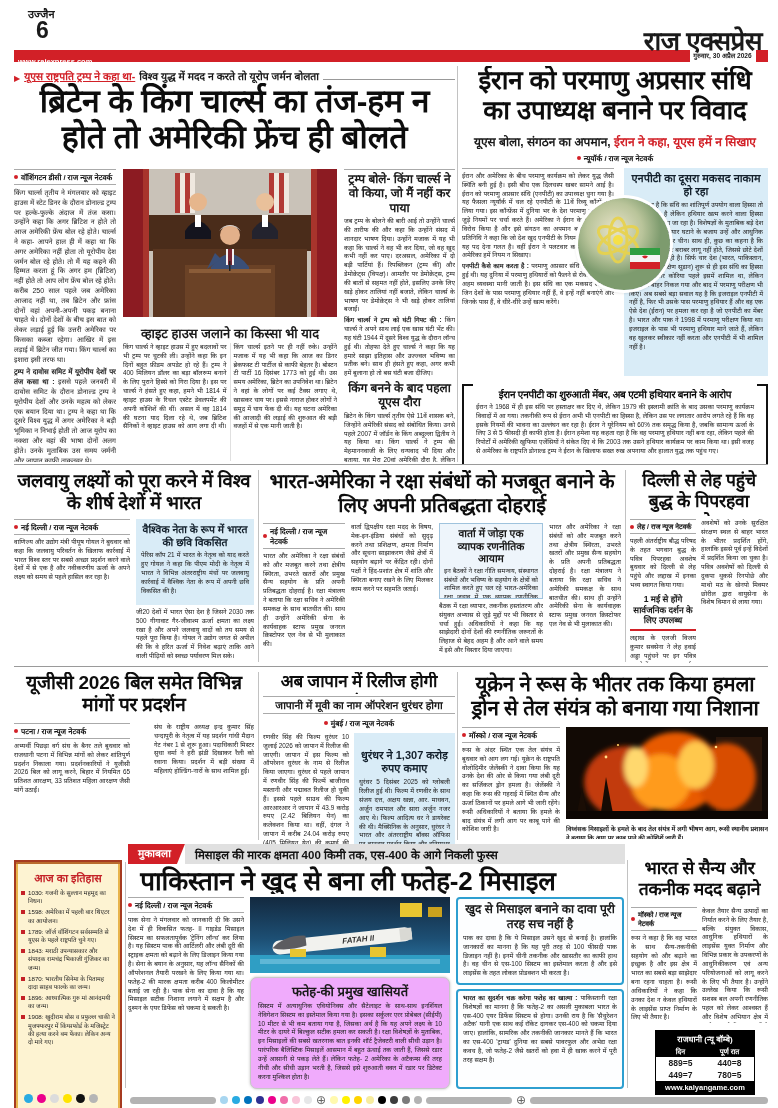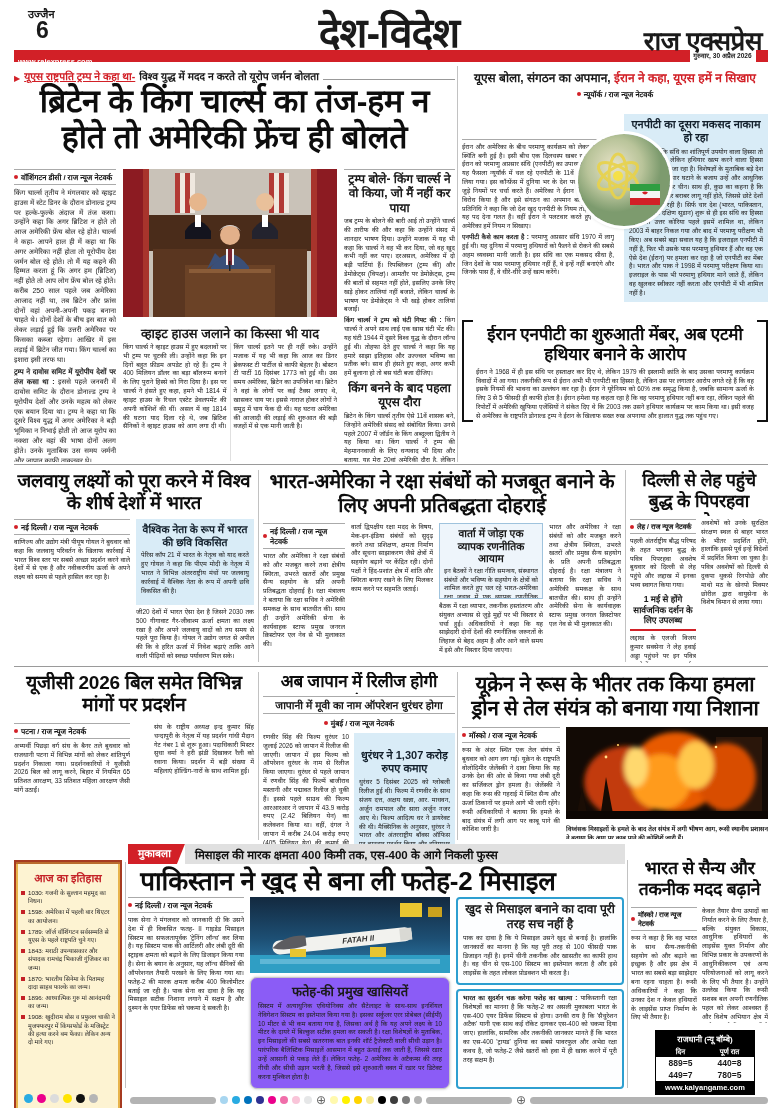--- a/index.html
+++ b/index.html
@@ -27,21 +27,21 @@
   .bracketbox { position:relative; padding:5px 14px; }
   .bracketbox:before, .bracketbox:after { content:""; position:absolute; top:0; bottom:0; width:9px; border:2.5px solid #111; }
   .bracketbox:before { left:0; border-right:none; }
   .bracketbox:after  { right:0; border-left:none; }
   .tabrow { display:flex; align-items:stretch; }
   .redtab { background:#d22027; color:#fff; font-weight:800; font-size:10.5px; padding:2px 14px 2px 10px;
             clip-path:polygon(0 0,100% 0,86% 100%,0 100%); }
   .graystrip { background:#e0e0e0; color:#111; font-weight:800; font-size:11.5px; padding:2.5px 10px; flex:1; }
   .bbox { border:2px solid #2e9fd0; border-radius:4px; padding:3px 5px; background:#fdfeff; }
   .bbox h4 { font-size:12px; font-weight:800; text-align:center; line-height:1.25; margin-bottom:2px; }
-  .featbox { background:#8b5cf6; border:1px solid #c8c8c8; border-radius:7px; padding:4px 7px; box-shadow:0 0 3px rgba(0,0,0,.25); }
+  .featbox { background:#f0abfc; border:1px solid #c8c8c8; border-radius:7px; padding:4px 7px; box-shadow:0 0 3px rgba(0,0,0,.25); }
   .featbox h4 { font-size:13px; font-weight:800; text-align:center; margin-bottom:2px; }
   .inset { font-size:8.6px; font-weight:800; text-align:center; line-height:1.25; padding:2px 0 3px;
            border-bottom:2px solid #d22027; margin:2px 0 3px; }
   
   .scrollbox { background:#fdf3d2; border:2px solid #a63a20; box-shadow:inset 0 0 0 2px #e7b34b; padding:8px 5px 6px; position:relative; }
   .scrollbox:before, .scrollbox:after { content:""; position:absolute; left:-5px; right:-5px; height:6px; background:#b96a2d; border-radius:3px; }
   .scrollbox:before { top:-4px; } .scrollbox:after { bottom:-4px; }
   .scrollbox h3 { color:#c42127; font-size:11px; font-weight:800; text-align:center; margin-bottom:4px; }
   .hitem { display:flex; gap:3px; font-size:6.2px; line-height:1.32; margin-bottom:3px; color:#222; }
   .hitem .sq { width:4px; height:4px; background:#c42127; margin-top:2px; flex:0 0 auto; }
@@ -59,21 +59,20 @@
   .dot { border-radius:50%; display:inline-block; }
   .regmark { font-size:12px; color:#666; line-height:1; }
 </style>
 </head>
 <body>
 
 <div id="page">
 
   <div class="abs" style="left:28px;top:6px;font-size:11px;font-weight:800;">उज्जैन</div>
   <div class="abs" style="left:36px;top:17px;font-size:23px;font-weight:800;">6</div>
-  <div class="abs" style="left:0;right:0;top:3px;text-align:center;font-size:41px;font-weight:800;letter-spacing:-1px;">देश-विदेश</div>
   <div class="abs" style="left:14px;top:50px;width:676px;height:12px;background:#d22027;">
     <span style="color:#fff;font-size:7.5px;font-weight:800;line-height:12px;padding-left:4px;display:inline-block;">www.rajexpress.com</span>
   </div>
   <div class="abs" style="right:16px;top:22px;font-size:26px;font-weight:800;letter-spacing:-0.5px;">राज एक्सप्रेस</div>
   <div class="abs clip" style="left:691px;top:51px;width:63px;height:11px;font-size:6.6px;font-weight:800;text-align:center;">गुरुवार, 30 अप्रैल 2026</div>
   <div class="abs" style="left:756px;top:50px;width:12px;height:12px;background:#d22027;"></div>
 
   <div class="abs kicker" style="left:14px;top:69px;width:441px;">
     <span style="color:#d22027;font-size:8px;">▶</span>
     <span style="color:#d22027;text-decoration:underline;">यूएस राष्ट्रपति ट्रम्प ने कहा था-</span>
@@ -135,28 +134,29 @@
       <p class="body-sm" style="margin-top:2px;"><span>जब ट्रम्प के बोलने की बारी आई तो उन्होंने चार्ल्स की तारीफ की और कहा कि उन्होंने संसद में शानदार भाषण दिया। उन्होंने मजाक में यह भी कहा कि चार्ल्स ने वह भी कर दिया, जो वह खुद कभी नहीं कर पाए। दरअसल, अमेरिका में दो बड़ी पार्टियां हैं। रिपब्लिकन (ट्रम्प की) और डेमोक्रेट्स (विपक्ष)। आमतौर पर डेमोक्रेट्स, ट्रम्प की बातों से सहमत नहीं होते, इसलिए उनके लिए खड़े होकर तालियां नहीं बजाते, लेकिन चार्ल्स के भाषण पर डेमोक्रेट्स ने भी खड़े होकर तालियां बजाईं।</span></p>
       <p class="body-sm" style="margin-top:2px;"><b>किंग चार्ल्स ने ट्रम्प को घंटी गिफ्ट की :</b> <span>किंग चार्ल्स ने अपने साथ लाई एक खास घंटी भेंट की। यह घंटी 1944 में दूसरे विश्व युद्ध के दौरान लॉन्च हुई थी। तोहफा देते हुए चार्ल्स ने कहा कि यह हमारे साझा इतिहास और उज्ज्वल भविष्य का प्रतीक बने। साथ ही हंसते हुए कहा, अगर कभी हमें बुलाना हो तो बस घंटी बजा दीजिए।</span></p>
       <div class="subhead clip" style="font-size:12px;margin-top:3px;line-height:1.2;">किंग बनने के बाद पहला यूएस दौरा</div>
       <p class="body-sm" style="margin-top:2px;"><span>ब्रिटेन के किंग चार्ल्स तृतीय ऐसे 11वें शासक बने, जिन्होंने अमेरिकी संसद को संबोधित किया। उनसे पहले 2007 में जॉर्डन के किंग अब्दुल्ला द्वितीय ने यह किया था। किंग चार्ल्स ने ट्रम्प की मेहमाननवाजी के लिए धन्यवाद भी दिया और बताया, यह मेरा 20वां अमेरिकी दौरा है, लेकिन पहली बार वे राजा के रूप में आए हैं। यह दौरा ऐसे समय में हुआ, जब ब्रिटेन और अमेरिका के बीच कुछ समझौते भी हुए हैं।</span></p>
     </div>
   </div>
 
   <div class="vr" style="left:457px;top:66px;height:396px;"></div>
 
   <div class="abs clip" style="left:462px;top:66px;width:306px;height:398px;">
+    <div class="headline clip" style="font-size:26px;line-height:1.15;height:64px;">ईरान को परमाणु अप्रसार संधि का उपाध्यक्ष बनाने पर विवाद</div>
     <div class="subhead clip" style="font-size:12px;margin-top:3px;height:16px;">
       <span>यूएस बोला, संगठन का अपमान, </span><span style="color:#d22027;">ईरान ने कहा, यूएस हमें न सिखाए</span>
     </div>
     <div class="byline center">
       <span class="reddot"></span>
       <span>न्यूयॉर्क / राज न्यूज नेटवर्क</span>
     </div>
-    <div style="position:relative;display:flex;gap:10px;height:208px;align-items:center;">
+    <div style="position:relative;display:flex;gap:10px;height:208px;">
       <div class="clip" style="width:152px;border-top:1px solid #aaa;padding-top:3px;">
         <p class="body-sm"><span>ईरान और अमेरिका के बीच परमाणु कार्यक्रम को लेकर युद्ध जैसी स्थिति बनी हुई है। इसी बीच एक दिलचस्प खबर सामने आई है। ईरान को परमाणु अप्रसार संधि (एनपीटी) का उपाध्यक्ष चुना गया है। यह फैसला न्यूयॉर्क में चल रहे एनपीटी के 11वें रिव्यू कॉन्फ्रेंस में लिया गया। इस कॉन्फ्रेंस में दुनिया भर के देश परमाणु हथियारों से जुड़े नियमों पर चर्चा करते हैं। अमेरिका ने ईरान के चुने जाने का विरोध किया है और इसे संगठन का अपमान बताया। अमेरिकी प्रतिनिधि ने कहा कि जो देश खुद एनपीटी के नियम तोड़ रहा है, उसे यह पद देना गलत है। वहीं ईरान ने पलटवार करते हुए कहा कि अमेरिका हमें नियम न सिखाए।</span></p>
         <p class="body-sm" style="margin-top:2px;"><b>एनपीटी कैसे काम करता है :</b> <span>परमाणु अप्रसार संधि 1970 में लागू हुई थी। यह दुनिया में परमाणु हथियारों को फैलने से रोकने की सबसे अहम व्यवस्था मानी जाती है। इस संधि का एक मकसद सीधा है, जिन देशों के पास परमाणु हथियार नहीं हैं, वे इन्हें नहीं बनाएंगे और जिनके पास हैं, वे धीरे-धीरे उन्हें खत्म करेंगे।</span></p>
       </div>
       <div class="bluebox clip" style="flex:1;">
         <h4>एनपीटी का दूसरा मकसद नाकाम हो रहा</h4>
         <div class="body-sm"><span>समस्या यह है कि संधि का शांतिपूर्ण उपयोग वाला हिस्सा तो ठीक चल रहा है लेकिन हथियार खत्म करने वाला हिस्सा लगातार फेल माना जा रहा है। विशेषज्ञों के मुताबिक बड़े देश अपने परमाणु हथियार घटाने के बजाय उन्हें और आधुनिक बना रहे हैं, खासकर चीन। साथ ही, कुछ का कहना है कि नियम सभी देशों पर बराबर लागू नहीं होते, जिससे छोटे देशों में नाराजगी बढ़ रही है। सिर्फ चार देश (भारत, पाकिस्तान, इजराइल और दक्षिण सूडान) शुरू से ही इस संधि का हिस्सा नहीं बने। उत्तर कोरिया पहले इसमें शामिल था, लेकिन 2003 में बाहर निकल गया और बाद में परमाणु परीक्षण भी किए। अब सबसे बड़ा सवाल यह है कि इजराइल एनपीटी में नहीं है, फिर भी उसके पास परमाणु हथियार हैं और वह एक ऐसे देश (ईरान) पर हमला कर रहा है जो एनपीटी का मेंबर है। भारत और पाक ने 1998 में परमाणु परीक्षण किया था। इजराइल के पास भी परमाणु हथियार माने जाते हैं, लेकिन वह खुलकर स्वीकार नहीं करता और एनपीटी में भी शामिल नहीं है।</span></div>
       </div>
 
       <svg class="abs" style="left:116px;top:30px;border-radius:50%;box-shadow:0 0 0 3px #fff,0 1px 4px rgba(0,0,0,.4);" width="92" height="92" viewBox="0 0 92 92">
@@ -176,21 +176,21 @@
         <circle cx="40" cy="42" r="5" fill="#f5e048"></circle>
         <g>
           <rect x="52" y="50" width="30" height="7" fill="#2f9e41"></rect>
           <rect x="52" y="57" width="30" height="7" fill="#f4f4f4"></rect>
           <rect x="52" y="64" width="30" height="7" fill="#d22027"></rect>
           <path d="M64 58.5 q3 -2 6 0 q-3 4 -6 0 Z" fill="#d22027"></path>
         </g>
       </svg>
     </div>
     <div class="bracketbox clip" style="margin-top:8px;height:102px;">
-      <div class="headline clip" style="font-size:17px;line-height:1.2;">ईरान एनपीटी का शुरुआती मेंबर, अब एटमी हथियार बनाने के आरोप</div>
+      <div class="headline clip" style="font-size:10px;line-height:1.2;">ईरान एनपीटी का शुरुआती मेंबर, अब एटमी हथियार बनाने के आरोप</div>
       <div class="body-sm" style="margin-top:2px;"><span>ईरान ने 1968 में ही इस संधि पर हस्ताक्षर कर दिए थे, लेकिन 1979 की इस्लामी क्रांति के बाद उसका परमाणु कार्यक्रम विवादों में आ गया। तकनीकी रूप से ईरान अभी भी एनपीटी का हिस्सा है, लेकिन उस पर लगातार आरोप लगते रहे हैं कि वह इसके नियमों की भावना का उल्लंघन कर रहा है। ईरान ने यूरेनियम को 60% तक समृद्ध किया है, जबकि सामान्य ऊर्जा के लिए 3 से 5 फीसदी ही काफी होता है। ईरान हमेशा यह कहता रहा है कि वह परमाणु हथियार नहीं बना रहा, लेकिन पहले की रिपोर्टों में अमेरिकी खुफिया एजेंसियों ने संकेत दिए थे कि 2003 तक उसने हथियार कार्यक्रम पर काम किया था। इसी वजह से अमेरिका के राष्ट्रपति डोनाल्ड ट्रम्प ने ईरान के खिलाफ सख्त रुख अपनाया और हालात युद्ध तक पहुंच गए।</span></div>
     </div>
   </div>
 
   <div class="hr" style="left:14px;top:464px;width:754px;"></div>
 
   <div class="abs clip" style="left:14px;top:470px;width:240px;height:194px;">
     <div class="headline clip" style="font-size:18.5px;line-height:1.18;height:46px;">जलवायु लक्ष्यों को पूरा करने में विश्व के शीर्ष देशों में भारत</div>
     <div style="display:flex;gap:6px;height:144px;margin-top:3px;">
       <div class="clip" style="width:116px;">

